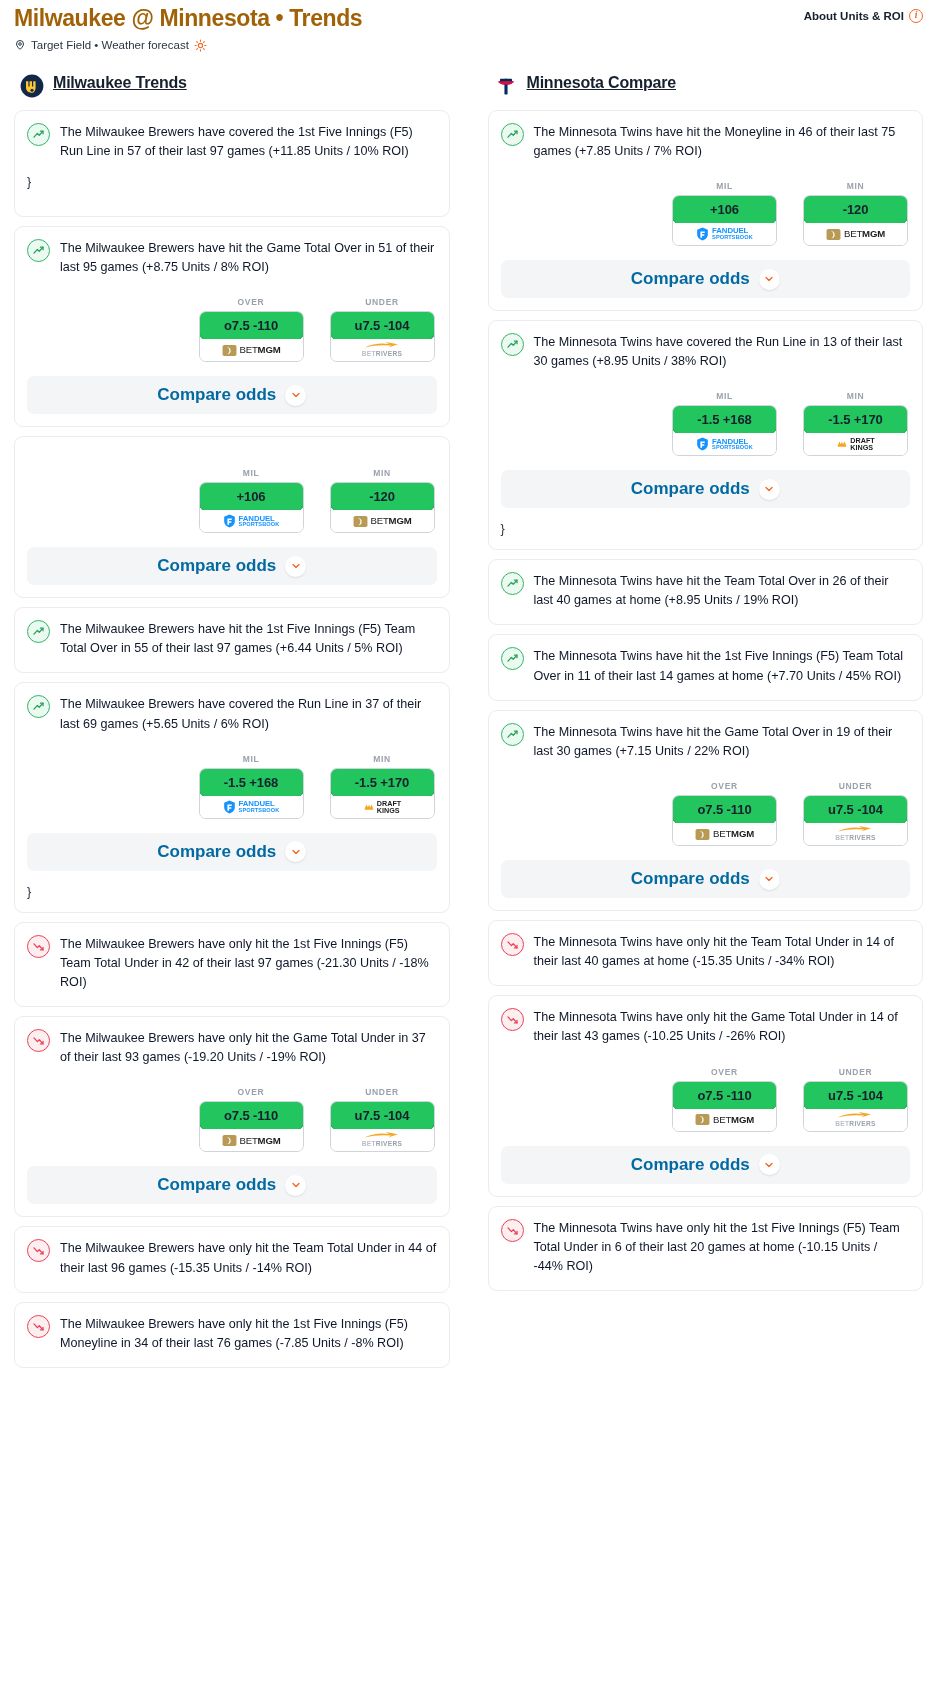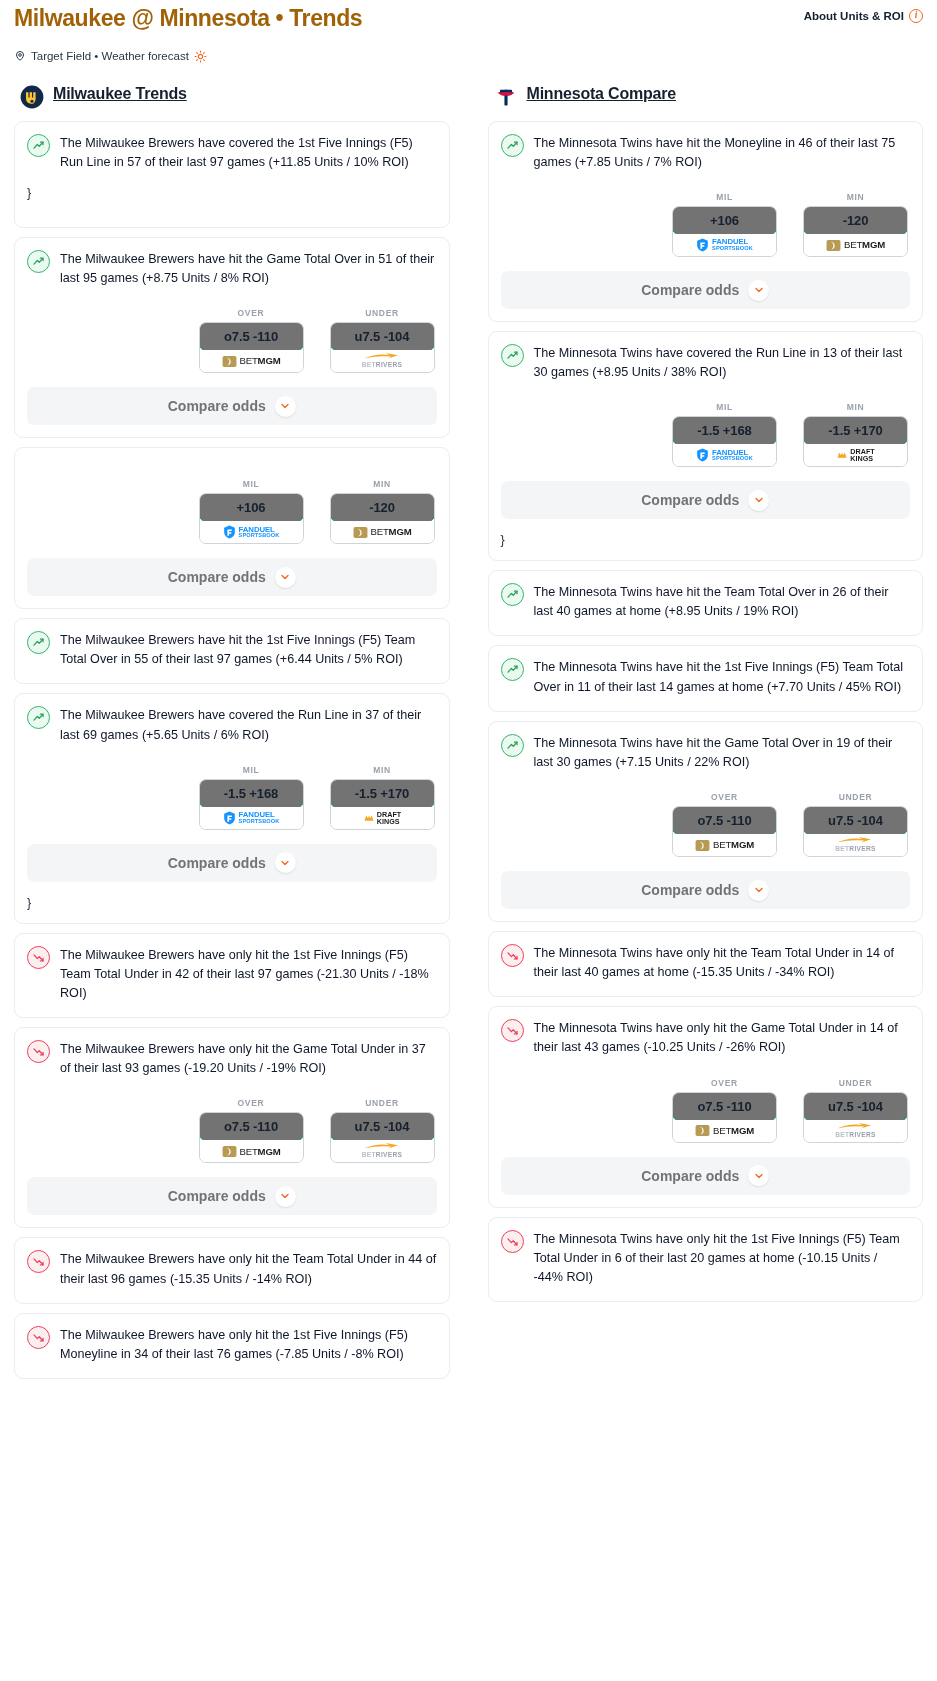--- a/index.html
+++ b/index.html
@@ -25,21 +25,21 @@
   }
   .info-circle {
     width: 14px; height: 14px; border-radius: 50%;
     border: 1.4px solid #f26522; color: #f26522;
     font-size: 9.5px; font-weight: 700; font-style: italic;
     display: inline-flex; align-items: center; justify-content: center;
     line-height: 1; font-family: "Liberation Serif", serif;
   }
   .venue-row {
     display: flex; gap: 5px;
-    font-size: 11.5px; color: #2b3646; margin-top: 17px; font-weight: 500;
+    font-size: 11.5px; color: #2b3646; margin-top: 6px; font-weight: 500;
   }
   .pin-icon { width: 12px; height: 12px; flex: 0 0 12px; }
   .sun-icon { width: 13px; height: 13px; flex: 0 0 13px; }
 
   
   .columns { display: flex; gap: 38px; padding: 22px 14px 0 14px; align-items: flex-start; }
   .col { flex: 1 1 0; min-width: 0; }
 
   .col-header { display: flex; align-items: flex-start; gap: 9px; padding: 0 6px 12px 6px; text-decoration: underline; }
   .col-header .team-logo { width: 24px; height: 24px; flex: 0 0 24px; }
@@ -80,38 +80,38 @@
   .odds-label {
     text-align: center; font-size: 8.5px; letter-spacing: 0.7px;
     color: #9aa1ac; font-weight: 600; margin-bottom: 4px;
   }
   .odds-box {
     border: 1px solid #cfd3da; border-radius: 7px; overflow: hidden; background: #fff;
     cursor: pointer;
   }
   .odds-value {
     border: 1.5px solid #27a257; border-radius: 7px;
-    margin: -1px; background: #737373;
+    margin: -1px; background: #22c55e;
     text-align: center; font-size: 13px; font-weight: 700; color: #16202e;
     padding: 6px 2px 6px 2px; letter-spacing: -0.1px;
   }
   .odds-value .line { font-weight: 700; }
   .odds-value .price { font-weight: 600; }
   .book-strip {
     height: 22px; display: flex; align-items: center; justify-content: center;
     background: #fff; border-top: 0;
   }
 
   
   .compare-bar {
     background: #f4f5f7; border-radius: 7px;
     display: flex; align-items: center; justify-content: center; gap: 9px;
     height: 38px; margin: 14px 0 12px 0; cursor: pointer;
   }
-  .compare-label { font-size: 14px; font-weight: 600; color: #737373; }
+  .compare-label { font-size: 17px; font-weight: 600; color: #0369a1; }
   .chev-circle {
     width: 21px; height: 21px; border-radius: 50%; background: #fff;
     display: flex; align-items: center; justify-content: center;
     box-shadow: 0 1px 2px rgba(0,0,0,.10);
   }
 </style>
 </head>
 <body>
 
 <div class="page-header">

